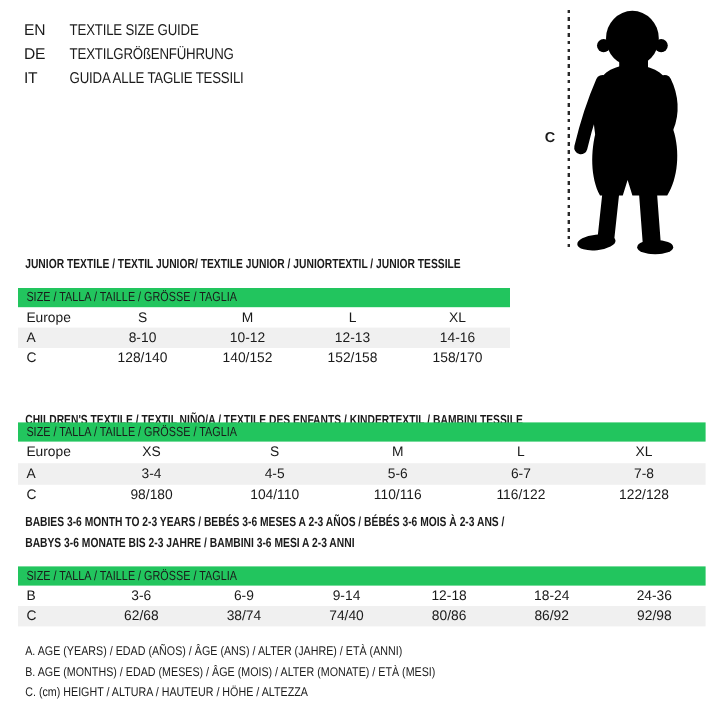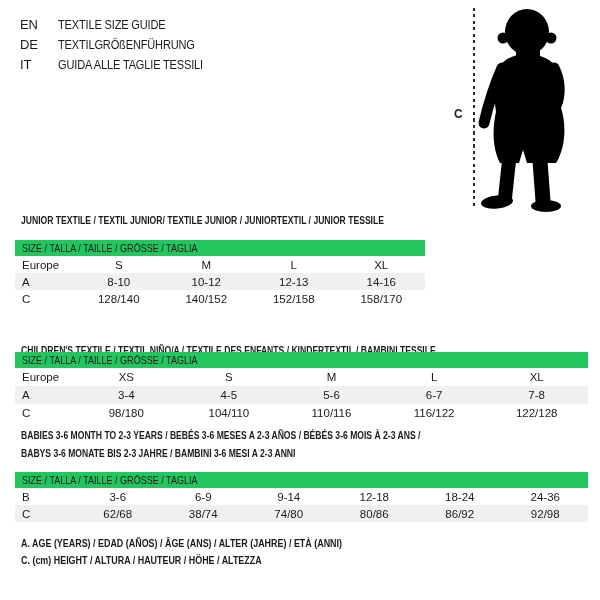--- a/index.html
+++ b/index.html
@@ -35,21 +35,21 @@
   .t-narrow{width:410px}
   .t-wide{width:573px}
   .thead{height:16px;background:#22c55e;display:flex;align-items:center;padding-left:7px;box-sizing:border-box;font-size:11px}
   .trow{display:flex;align-items:center;height:17px}
   .t2 .trow{height:18px}
   .shaded{background:#f0f0f0}
   .cl{flex:0 0 60px;width:60px;padding-left:7px;box-sizing:border-box}
   .c{flex:1;text-align:center}
 
   
-  .note{height:17px;font-size:10.5px;font-weight:bold;white-space:nowrap}
+  .note{height:17px;font-size:10.5px;font-weight:normal;white-space:nowrap}
 </style>
 </head>
 <body>
 
 <div class="abs lang-block">
   <div class="lang-row">
     <span class="lang-code">EN</span>
     <span class="sqz85">TEXTILE SIZE GUIDE</span>
   </div>
   <div class="lang-row">
@@ -169,27 +169,30 @@
     <span class="c">6-9</span>
     <span class="c">9-14</span>
     <span class="c">12-18</span>
     <span class="c">18-24</span>
     <span class="c">24-36</span>
   </div>
   <div class="trow shaded">
     <span class="cl">C</span>
     <span class="c">62/68</span>
     <span class="c">38/74</span>
-    <span class="c">74/80</span>
+    <span class="c">74/40</span>
     <span class="c">80/86</span>
     <span class="c">86/92</span>
     <span class="c">92/98</span>
   </div>
 </div>
 
 <div class="abs" style="left:21px;top:537px">
   <div class="note">
     <span class="sqz85">A. AGE (YEARS) / EDAD (AÑOS) / ÂGE (ANS) / ALTER (JAHRE) / ETÀ (ANNI)</span>
   </div>
   <div class="note">
+    <span class="sqz85">B. AGE (MONTHS) / EDAD (MESES) / ÂGE (MOIS) / ALTER (MONATE) / ETÀ (MESI)</span>
+  </div>
+  <div class="note">
     <span class="sqz85">C. (cm) HEIGHT / ALTURA / HAUTEUR / HÖHE / ALTEZZA</span>
   </div>
 </div>
 
 </body></html>

